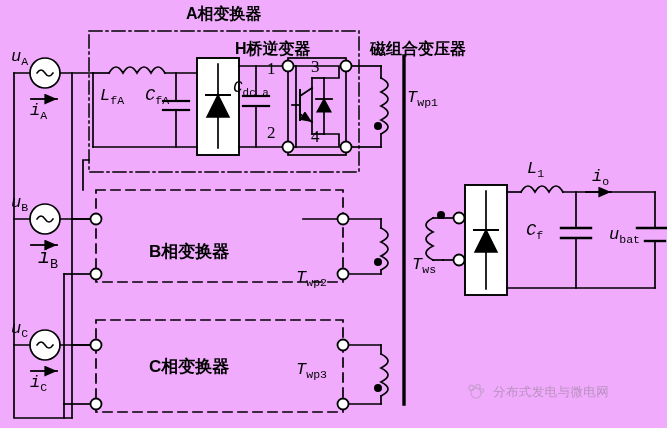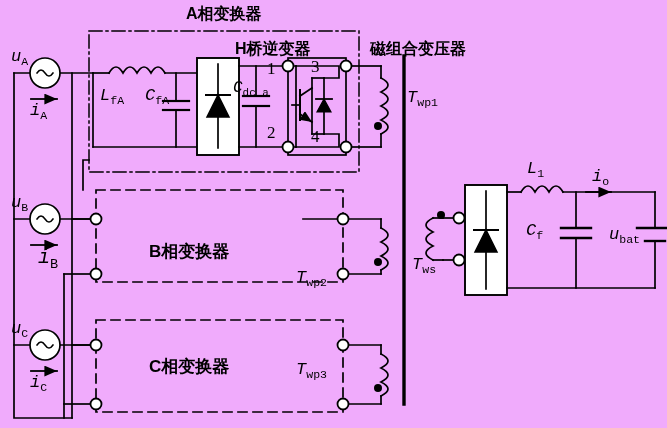--- a/index.html
+++ b/index.html
@@ -241,14 +241,27 @@
 <div class="lbl it" style="left:407px;top:89px;font-size:17px;"><span>T</span><span class="sub">wp1</span></div>
 <div class="lbl it" style="left:296px;top:235px;font-size:17px;margin-top:34px;"><span>T</span><span class="sub">wp2</span></div>
 <div class="lbl it" style="left:296px;top:361px;font-size:17px;"><span>T</span><span class="sub">wp3</span></div>
 <div class="lbl it" style="left:412px;top:228px;font-size:17px;margin-top:28px;"><span>T</span><span class="sub">ws</span></div>
 
 <div class="lbl it" style="left:527px;top:160px;font-size:17px;"><span>L</span><span class="sub">1</span></div>
 <div class="lbl it" style="left:592px;top:168px;font-size:17px;"><span>i</span><span class="sub">o</span></div>
 <div class="lbl it" style="left:526px;top:222px;font-size:17px;"><span>C</span><span class="sub">f</span></div>
 <div class="lbl it" style="left:609px;top:226px;font-size:17px;"><span>u</span><span class="sub">bat</span></div>
 
-
+<div id="wm">
+  <div id="wmlogo">
+    <svg width="20" height="20" viewBox="0 0 20 20">
+      <g fill="none" stroke="#8d8d8d" stroke-width="1.1">
+        <circle cx="10" cy="11" r="5"></circle>
+        <circle cx="5.5" cy="6" r="2.6"></circle>
+        <circle cx="12" cy="4.5" r="2.2"></circle>
+        <circle cx="16" cy="8.5" r="1.8"></circle>
+      </g>
+    </svg>
+  </div>
+  <div class="wmtx">分布式发电与微电网</div>
 </div>
 
+</div>
+
 </body></html>

